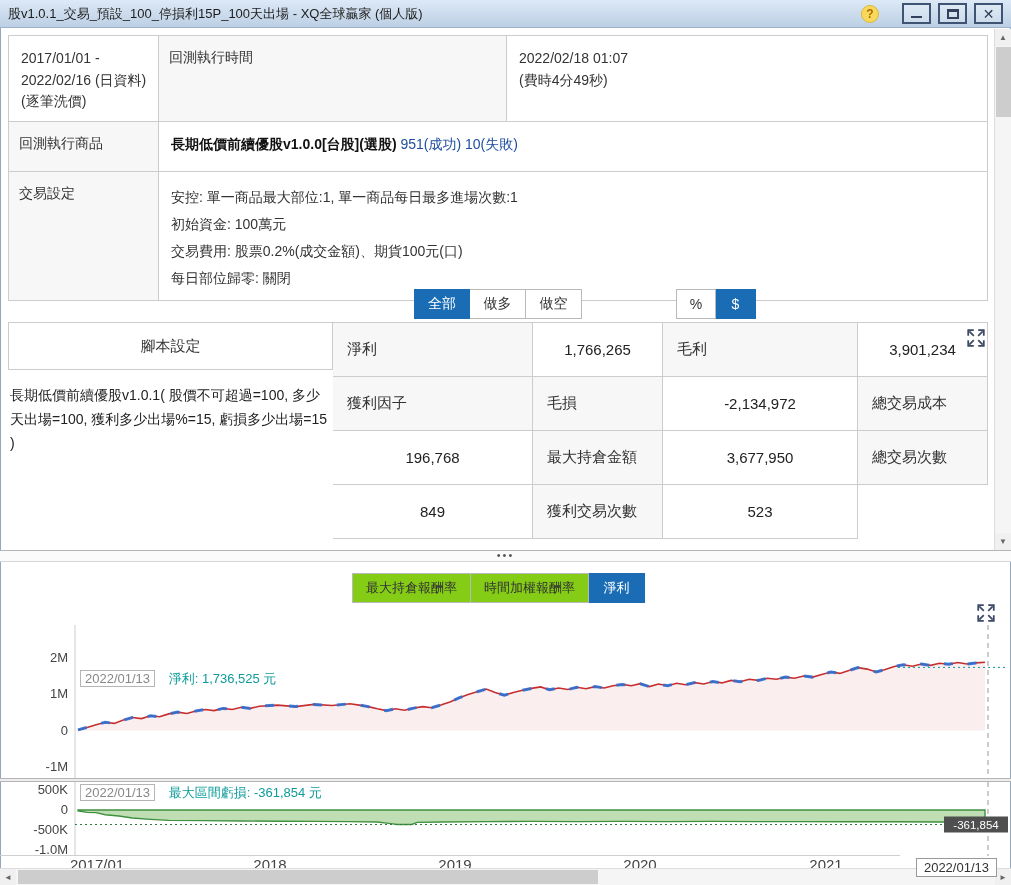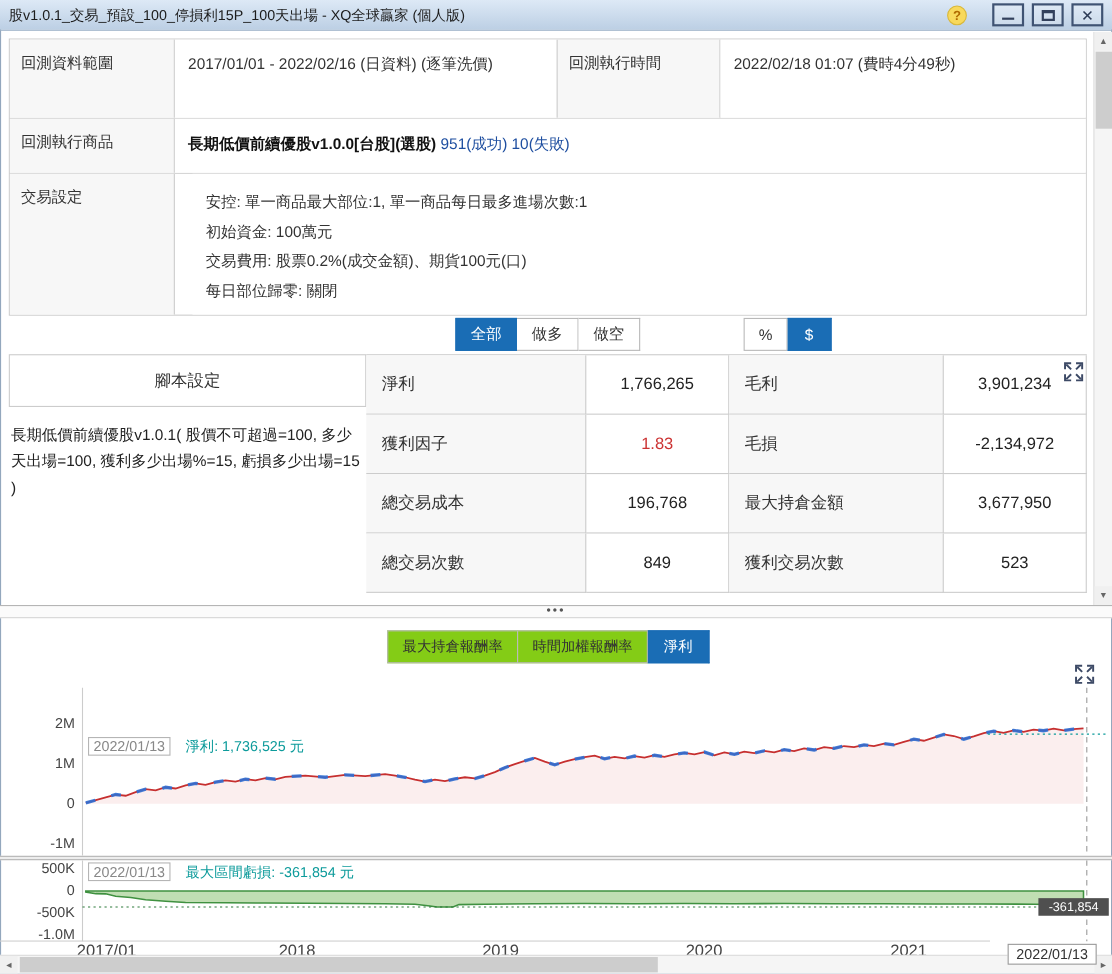--- a/index.html
+++ b/index.html
@@ -30,21 +30,21 @@
   .min-glyph { width:11px; height:8px; border-bottom:2px solid #33415c; }
   .max-glyph { width:12px; height:10px; border:2px solid #33415c; border-top-width:3px; }
   .close-glyph { font-size:14px; font-weight:bold; color:#2c3a55; line-height:1; }
 
   
   .info-table { position:absolute; left:8px; top:35px; width:980px; border:1px solid #ccc; font-size:14px; }
   .it-row { display:grid; border-bottom:1px solid #ccc; }
   .it-row:last-child { border-bottom:none; }
   .it-row.r1 { grid-template-columns:150px 348px 148px 1fr; min-height:72px; }
   .it-row.r2 { grid-template-columns:150px 1fr; min-height:50px; }
-  .it-row.r3 { grid-template-columns:150px 1fr; min-height:118px;gap:16px; }
+  .it-row.r3 { grid-template-columns:150px 1fr; min-height:118px; }
   .it-label { background:#f7f7f7; border-right:1px solid #ccc; padding:13px 10px 6px 10px; color:#333; }
   .it-label.mid { border-left:1px solid #ccc; margin-left:-1px; }
   .it-value { padding:12px 12px 8px 12px; line-height:1.55; background:#fff; }
   .it-value .strong { font-weight:bold; color:#111; }
   .it-value .link { color:#1f4fa0; }
   .it-lines div { line-height:27px; }
 
   
   .tabs-row { position:absolute; top:289px; left:0; width:100%; height:30px; }
   .tab-group { position:absolute; display:flex; }
@@ -137,21 +137,20 @@
     <span class="win-btn">
         <span class="max-glyph"></span>
       </span>
     <span class="win-btn">
         <span class="close-glyph">✕</span>
       </span>
   </div>
 
   <div class="info-table">
     <div class="it-row r1">
-      <div class="it-label">回測資料範圍</div>
       <div class="it-value">2017/01/01 - 2022/02/16 (日資料) (逐筆洗價)</div>
       <div class="it-label mid">回測執行時間</div>
       <div class="it-value">2022/02/18 01:07 (費時4分49秒)</div>
     </div>
     <div class="it-row r2">
       <div class="it-label">回測執行商品</div>
       <div class="it-value">
         <span class="strong">長期低價前續優股v1.0.0[台股](選股)</span>
         <span class="link">951(成功)</span>
         <span class="link">10(失敗)</span>
@@ -185,21 +184,20 @@
     <div class="script-text">長期低價前續優股v1.0.1( 股價不可超過=100, 多少天出場=100, 獲利多少出場%=15, 虧損多少出場=15 )</div>
   </div>
 
   <div class="stats-table">
     <div class="st-cell st-label">淨利</div>
     <div class="st-cell st-value">1,766,265</div>
     <div class="st-cell st-label">毛利</div>
     <div class="st-cell st-value">3,901,234</div>
 
     <div class="st-cell st-label">獲利因子</div>
-    <div class="st-cell st-value red">1.83</div>
     <div class="st-cell st-label">毛損</div>
     <div class="st-cell st-value">-2,134,972</div>
 
     <div class="st-cell st-label">總交易成本</div>
     <div class="st-cell st-value">196,768</div>
     <div class="st-cell st-label">最大持倉金額</div>
     <div class="st-cell st-value">3,677,950</div>
 
     <div class="st-cell st-label">總交易次數</div>
     <div class="st-cell st-value">849</div>

